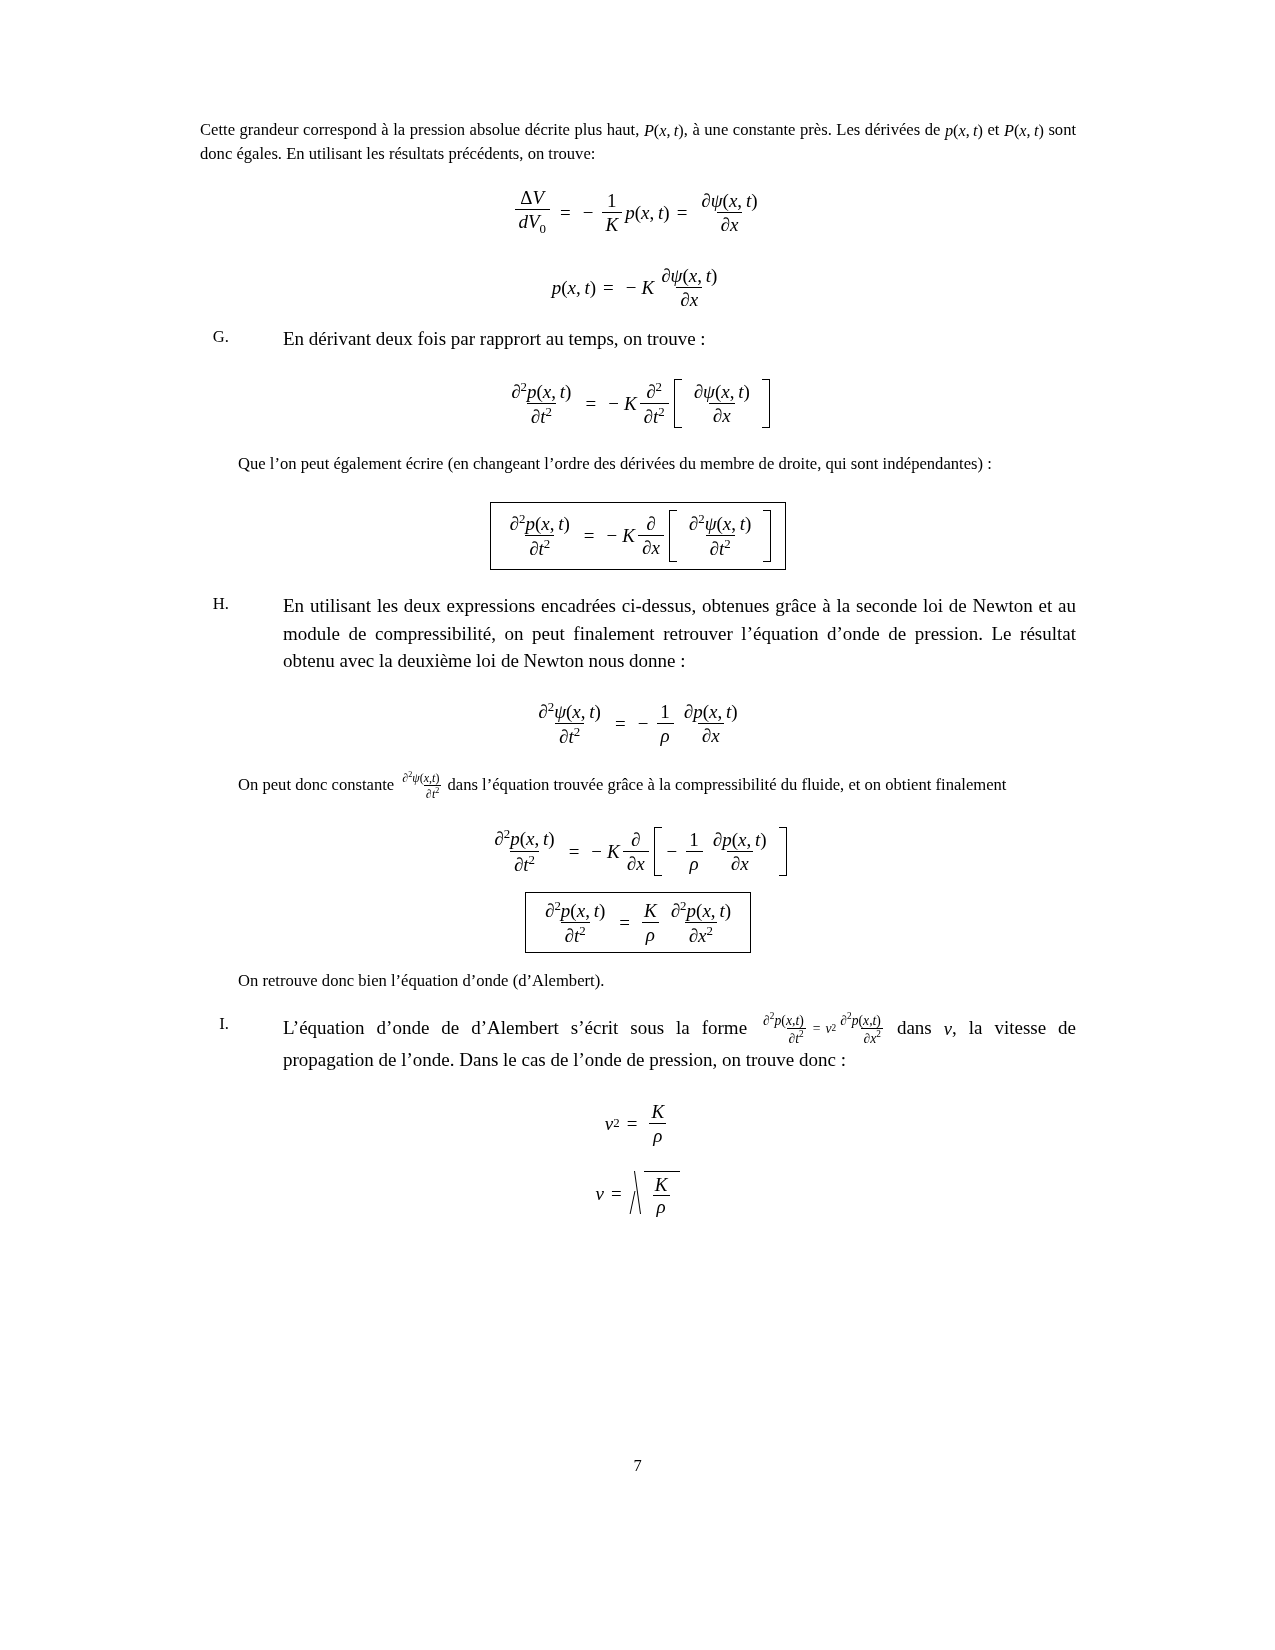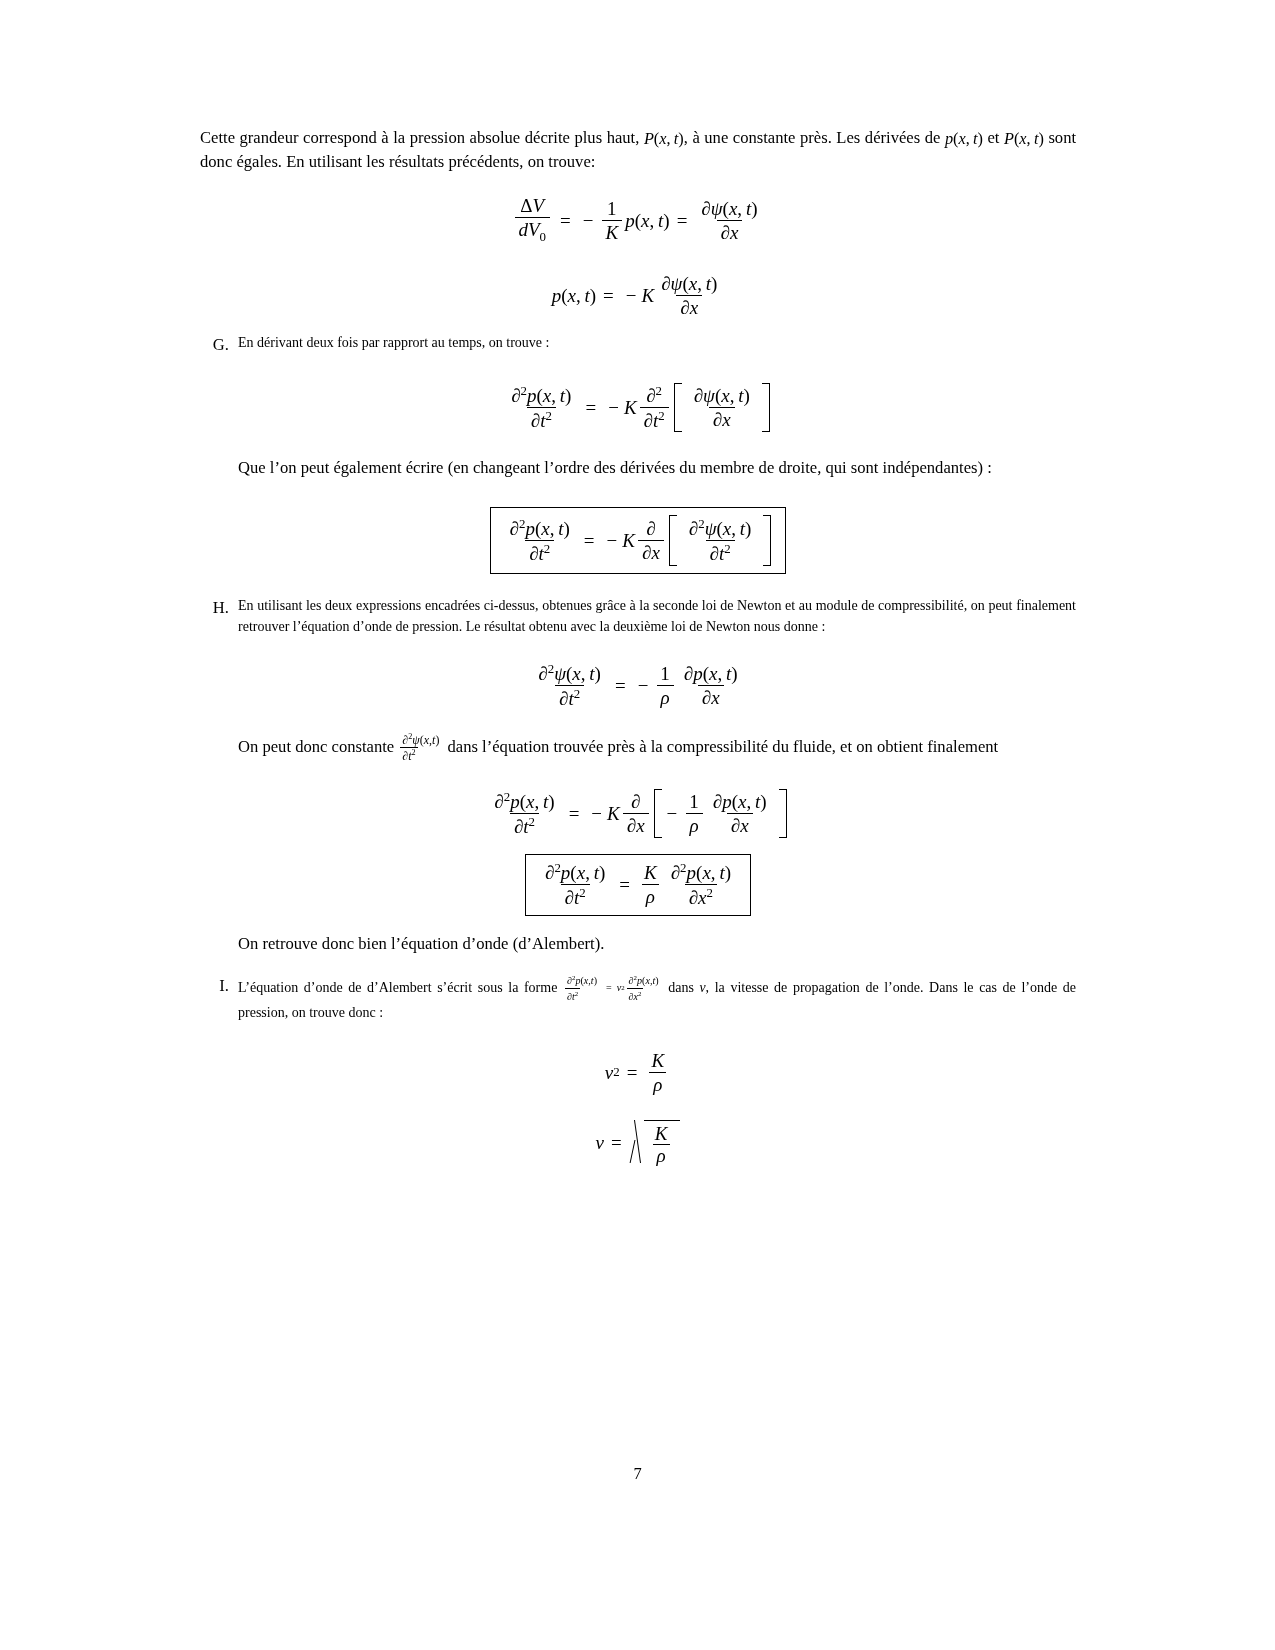--- a/index.html
+++ b/index.html
@@ -10,21 +10,21 @@
   body {
     width: 1275px;
     height: 1650px;
     font-family: "Liberation Serif", "DejaVu Serif", serif;
     color: #000000;
     position: relative;
     overflow: hidden;
   }
   .page {
     position: absolute;
-    left: 0; top: 8px;
+    left: 0; top: 0;
     width: 1275px;
     height: 1246px;
   }
   .content {
     position: absolute;
     left: 200px;
     top: 118px;
     width: 876px;
   }
 
@@ -46,23 +46,24 @@
     width: 38px;
     flex: 0 0 38px;
     text-align: right;
     padding-right: 9px;
     box-sizing: border-box;
     font-size: 16.6px;
     line-height: 1.46;
   }
   .list-body {
     flex: 1 1 auto;
-    font-size: 14px;
+    font-size: 19px;
     line-height: 1.46;
     text-align: justify;
+    margin-left: 45px;
   }
 
   .block-para {
     margin-top: 16px;
     padding-left: 38px;
   }
 
   
   .math { font-family: "Liberation Serif", "DejaVu Serif", serif; }
   .mi { font-style: italic; }
@@ -150,21 +151,21 @@
     align-items: center;
     vertical-align: middle;
     font-size: 0.98em;
     line-height: 1;
   }
   .imath.tiny { font-size: 0.72em; }
 
   .ifrac {
     display: inline-flex;
     flex-direction: column;
-    align-items: flex-start;
+    align-items: flex-end;
     vertical-align: middle;
     margin: 0 2px;
     line-height: 1.05;
   }
   .ifrac > .num { padding: 0 2px 1px 2px; white-space: nowrap; }
   .ifrac > .den { padding: 1px 2px 0 2px; border-top: 1px solid #000; white-space: nowrap; }
 
   
   .sqrt {
     display: inline-flex;
@@ -380,21 +381,21 @@
     </div>
 
     <p class="para block-para" style="margin-top:24px;">
       <span>On peut donc constante</span>
       <span class="math imath tiny">
         <span class="ifrac">
           <span class="num"><span class="mo">∂</span><sup class="sp">2</sup><span class="mi">ψ</span><span class="mo">(</span><span class="mi">x</span><span class="mo">,</span><span class="mi">t</span><span class="mo">)</span></span>
           <span class="den"><span class="mo">∂</span><span class="mi">t</span><sup class="sp">2</sup></span>
         </span>
       </span>
-      <span>dans l’équation trouvée près à la compressibilité du fluide, et on obtient finalement</span>
+      <span>dans l’équation trouvée grâce à la compressibilité du fluide, et on obtient finalement</span>
     </p>
 
     <div class="display-eq" style="margin-top:26px;">
       <span class="eq-row math">
         <span class="frac">
           <span class="num"><span class="mo">∂</span><sup class="sp">2</sup><span class="mi">p</span><span class="mo">(</span><span class="mi">x</span><span class="mo">, </span><span class="mi">t</span><span class="mo">)</span></span>
           <span class="den"><span class="mo">∂</span><span class="mi">t</span><sup class="sp">2</sup></span>
         </span>
         <span class="op">=</span>
         <span class="op tightop">−</span>

